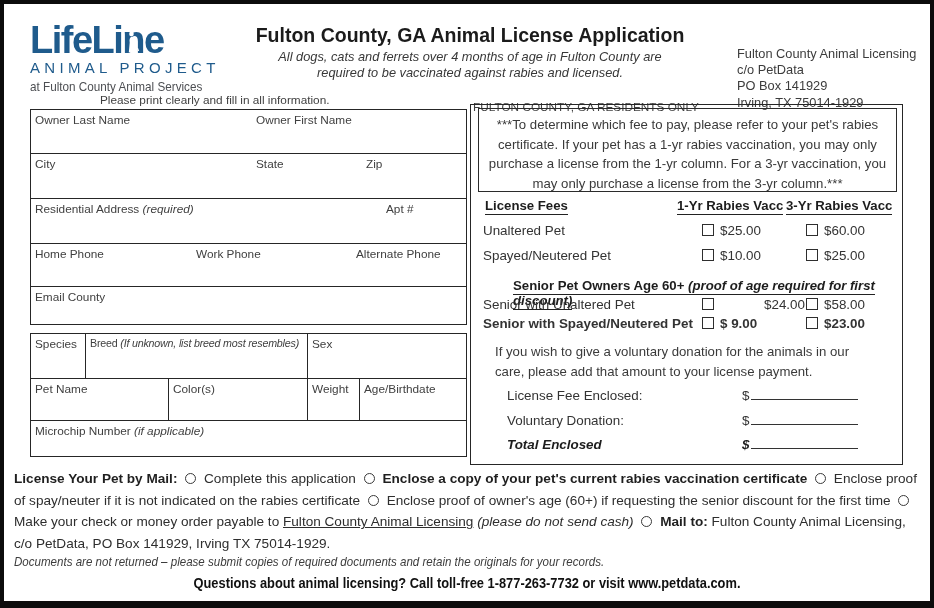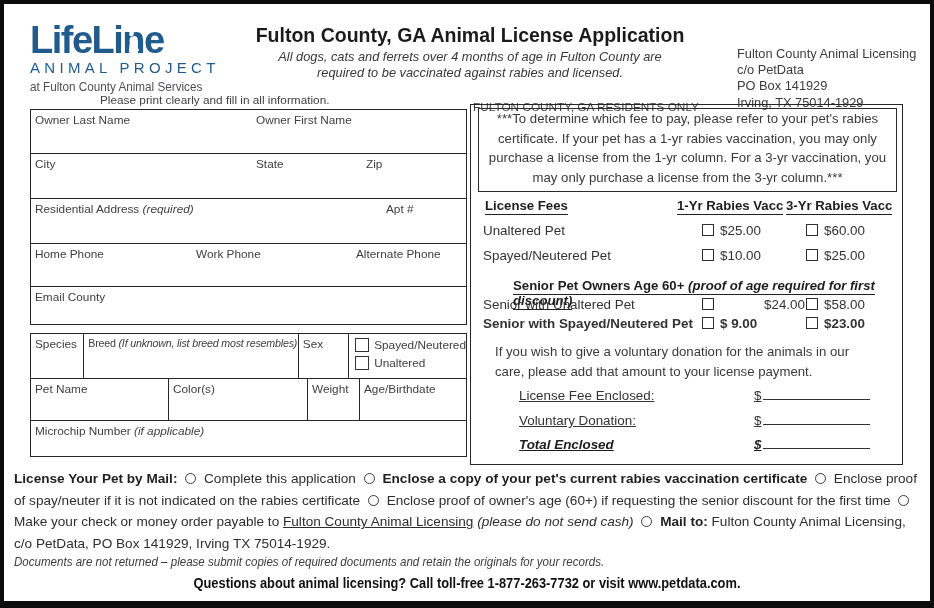--- a/index.html
+++ b/index.html
@@ -31,34 +31,34 @@
   .flabel i{font-style:italic;}
   .cellrow{display:flex;box-sizing:border-box;}
   .cell{position:relative;box-sizing:border-box;border-right:1.7px solid #262626;}
   .cell:last-child{border-right:none;}
   .sexcb{display:flex;align-items:center;gap:5px;margin:5px 0 0 6px;}
   .sexcb .box{width:12px;height:12px;border:1.6px solid #333;background:#fff;flex:0 0 auto;}
   .sexcb .lbl{font-size:11.8px;color:#404040;white-space:nowrap;}
 
   
   .panel{border:1.7px solid #262626;box-sizing:border-box;}
-  .notice{border:1.6px solid #2b2b2b;box-sizing:border-box;text-align:center;padding-top:0;}
+  .notice{border:1.6px solid #2b2b2b;box-sizing:border-box;text-align:center;padding-top:6px;}
   .notice div{font-size:13.2px;color:#3a3a3a;line-height:19.5px;}
   .fee-header{display:flex;padding-left:14px;font-size:13.2px;font-weight:700;color:#1d1d1d;position:absolute;left:0;right:0;}
   .fh-label{width:192px;}
   .fh-col1{width:109px;}
   .u{border-bottom:1.8px solid #222;padding-bottom:1px;}
   .fee-row{display:flex;padding-left:12px;font-size:13.4px;color:#333;position:absolute;left:0;right:0;align-items:baseline;}
   .fee-label{width:219px;}
   .fee-col1{width:104px;}
   .cbx{display:inline-block;width:10px;height:10px;border:1.9px solid #2e2e2e;margin-right:6px;vertical-align:-1px;background:#fff;}
   .senior{position:absolute;left:12px;font-size:13.2px;font-weight:700;color:#1d1d1d;}
   .senior i{font-style:italic;}
   .donate-note{position:absolute;left:24px;font-size:13.2px;color:#3a3a3a;line-height:19.5px;}
-  .money{position:absolute;left:48px;display:flex;font-size:13.4px;color:#333;align-items:baseline;text-decoration:underline;}
+  .money{position:absolute;left:36px;display:flex;font-size:13.4px;color:#333;align-items:baseline;}
   .money .mlabel{width:235px;}
   .money .cur{margin-right:2px;}
   .money .mline{display:inline-block;width:107px;border-bottom:1.7px solid #333;height:13px;}
   .money.total{font-weight:700;font-style:italic;color:#1d1d1d;}
 
   
   .para{font-size:13.6px;line-height:21.7px;color:#2e2e2e;}
   .para b{color:#1f1f1f;}
   .para .uln{text-decoration:underline;}
   .para i{font-style:italic;}
@@ -128,30 +128,20 @@
   <div class="frow cellrow" style="height:44px;">
     <div class="cell" style="width:55px;">
       <span class="flabel">Species</span>
     </div>
     <div class="cell" style="width:222px;">
       <span class="flabel" style="font-size:10.7px;letter-spacing:-0.2px;"><span>Breed</span> <i>(If unknown, list breed most resembles)</i></span>
     </div>
     <div class="cell" style="width:52px;">
       <span class="flabel">Sex</span>
     </div>
-    <div class="cell" style="flex:1;">
-      <div class="sexcb" style="margin-top:4px;">
-        <span class="box"></span>
-        <span class="lbl">Spayed/Neutered</span>
-      </div>
-      <div class="sexcb" style="margin-top:4px;">
-        <span class="box"></span>
-        <span class="lbl">Unaltered</span>
-      </div>
-    </div>
   </div>
   <div class="frow cellrow" style="height:42px;">
     <div class="cell" style="width:138px;">
       <span class="flabel">Pet Name</span>
     </div>
     <div class="cell" style="width:139px;">
       <span class="flabel">Color(s)</span>
     </div>
     <div class="cell" style="width:52px;">
       <span class="flabel">Weight</span>

